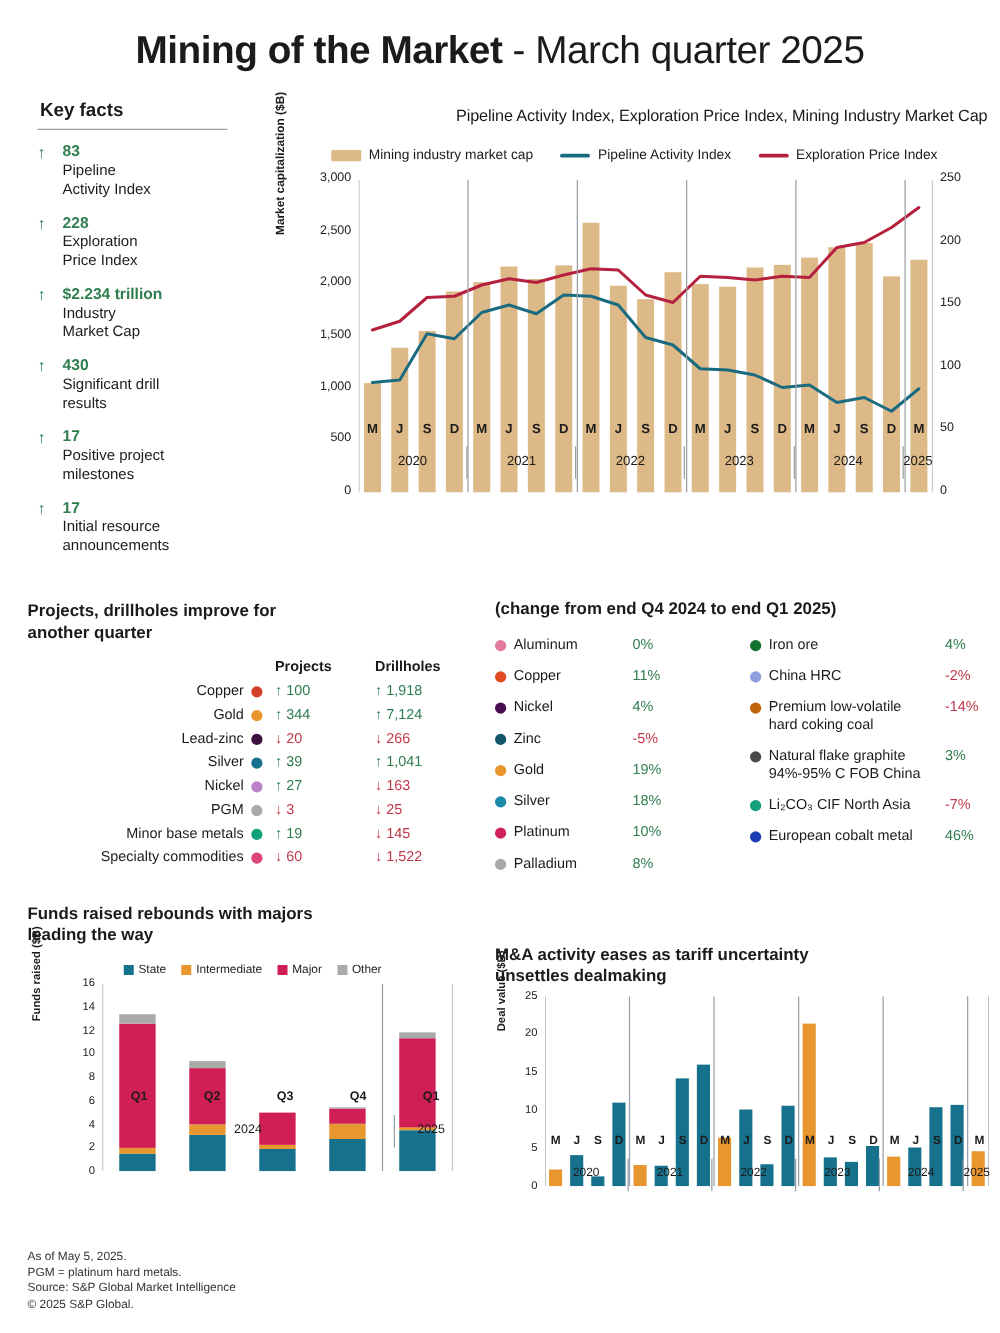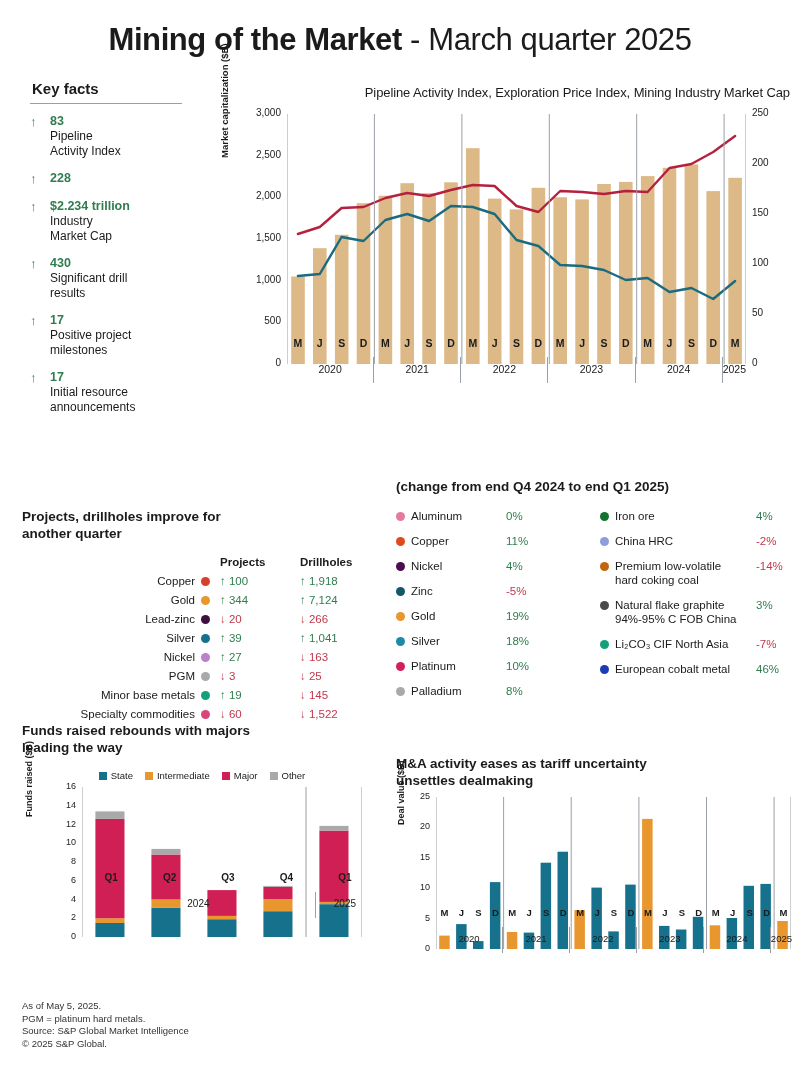--- a/index.html
+++ b/index.html
@@ -60,21 +60,21 @@
   }
   .axis-lbl{ position:absolute; font-size:10px; color:#222; }
   .mc-svgwrap{ position:absolute; left:62px; top:0; right:44px; bottom:0;}
   .mc-xaxis{ position:absolute; left:62px; right:44px; top:252px; height:44px;}
   .xt-row{ display:flex; height:16px;}
   .xt-row span{ flex:1; text-align:center; font-size:10.5px; font-weight:700;}
   .yr-row{ display:flex; height:26px; position:relative; margin-top:4px;}
   .yr-cell{ text-align:center; font-size:10.5px; position:relative; padding-top:6px;}
 
   
-  .projects{ position:absolute; left:22px; top:508px; width:360px; }
+  .projects{ position:absolute; left:22px; top:480px; width:360px; }
   .sec-title{ font-size:13.5px; font-weight:600; line-height:17px; }
   .pj-head{ display:flex; margin-top:14px; font-size:11.5px; font-weight:700;}
   .pj-head .c1{ flex:1; }
   .pj-head .c2{ width:80px; text-align:left;}
   .pj-head .c3{ width:82px; text-align:left;}
   .pj-row{ display:flex; align-items:center; margin-top:7px; font-size:11.5px;}
   .pj-name{ flex:1; text-align:right; display:flex; justify-content:flex-end; align-items:center; gap:6px; padding-right:10px;}
   .dot{ width:9px; height:9px; border-radius:50%; display:inline-block; flex:0 0 9px;}
   .pj-v{ width:80px; }
   .pj-v2{ width:82px; }
@@ -133,20 +133,21 @@
    <div class="kf-arrow">↑</div>
    <div class="kf-body">
      <div class="kf-value">83</div>
      <div class="kf-label">Pipeline<br>Activity Index</div>
    </div>
  </div>
  <div class="kf-item">
    <div class="kf-arrow">↑</div>
    <div class="kf-body">
      <div class="kf-value">228</div>
+     <div class="kf-label">Exploration<br>Price Index</div>
    </div>
  </div>
  <div class="kf-item">
    <div class="kf-arrow">↑</div>
    <div class="kf-body">
      <div class="kf-value">$2.234 trillion</div>
      <div class="kf-label">Industry<br>Market Cap</div>
    </div>
  </div>
  <div class="kf-item">
@@ -168,20 +169,34 @@
    <div class="kf-body">
      <div class="kf-value">17</div>
      <div class="kf-label">Initial resource<br>announcements</div>
    </div>
  </div>
     </div>
 </div>
 
 <div class="mainchart">
   <div class="mc-title">Pipeline Activity Index, Exploration Price Index, Mining Industry Market Cap</div>
+  <div class="mc-legend" id="mc-legend">
+ <div class="li">
+   <span class="swatch-bar" style="background:#ddb987"></span>
+   <span>Mining industry market cap</span>
+ </div>
+ <div class="li">
+   <span class="swatch-line" style="background:#1b6b80"></span>
+   <span>Pipeline Activity Index</span>
+ </div>
+ <div class="li">
+   <span class="swatch-line" style="background:#b5203f"></span>
+   <span>Exploration Price Index</span>
+ </div>
+    </div>
   <div class="mc-plot">
     <div class="mc-ylabel">Market capitalization ($B)</div>
 
     <div id="mc-yticks"></div>
     <div id="mc-yticks-r"></div>
     <div class="mc-svgwrap">
       <svg id="mc-svg" width="100%" height="250" viewBox="0 0 459 250" preserveAspectRatio="none">
           <rect x="4.2" y="162.5" width="13.6" height="87.5" fill="#ddb987"></rect>
           <rect x="26.0" y="134.2" width="13.6" height="115.8" fill="#ddb987"></rect>
           <rect x="47.9" y="120.8" width="13.6" height="129.2" fill="#ddb987"></rect>

